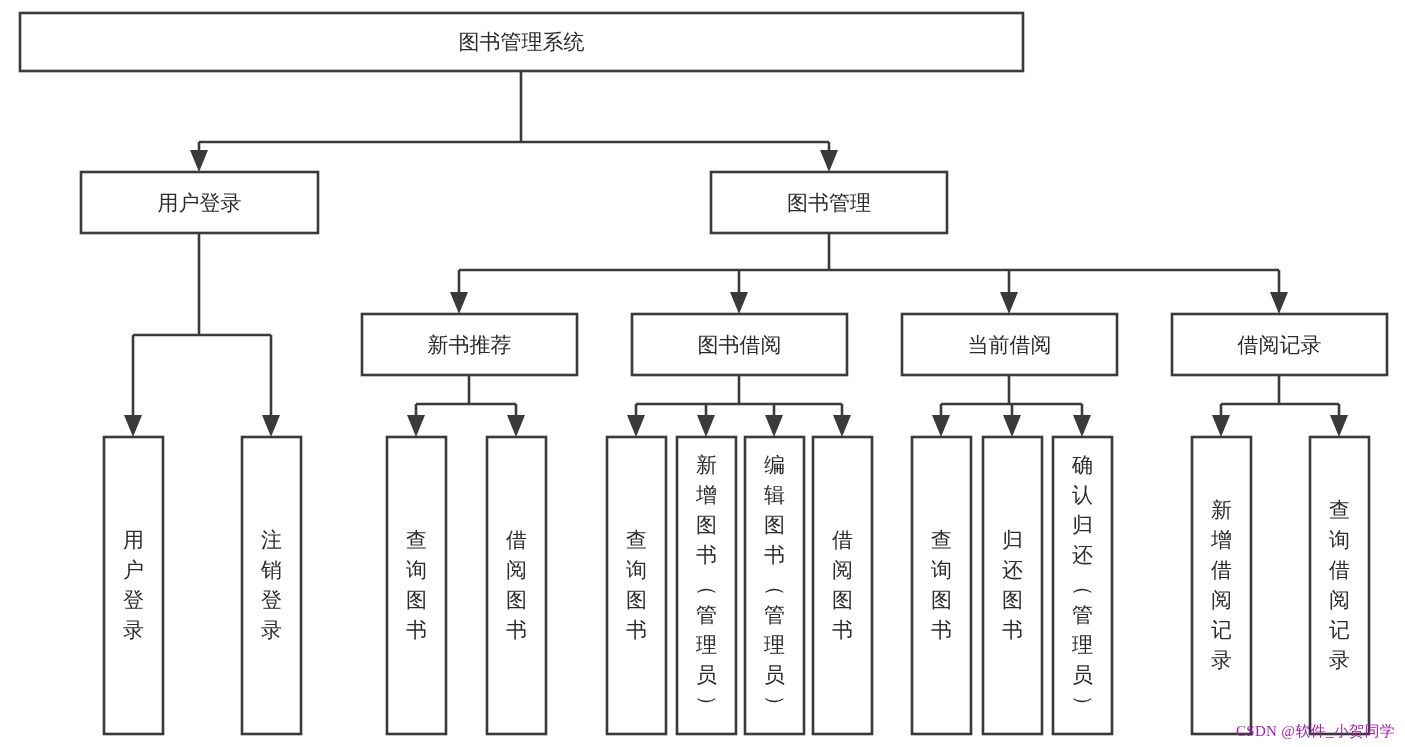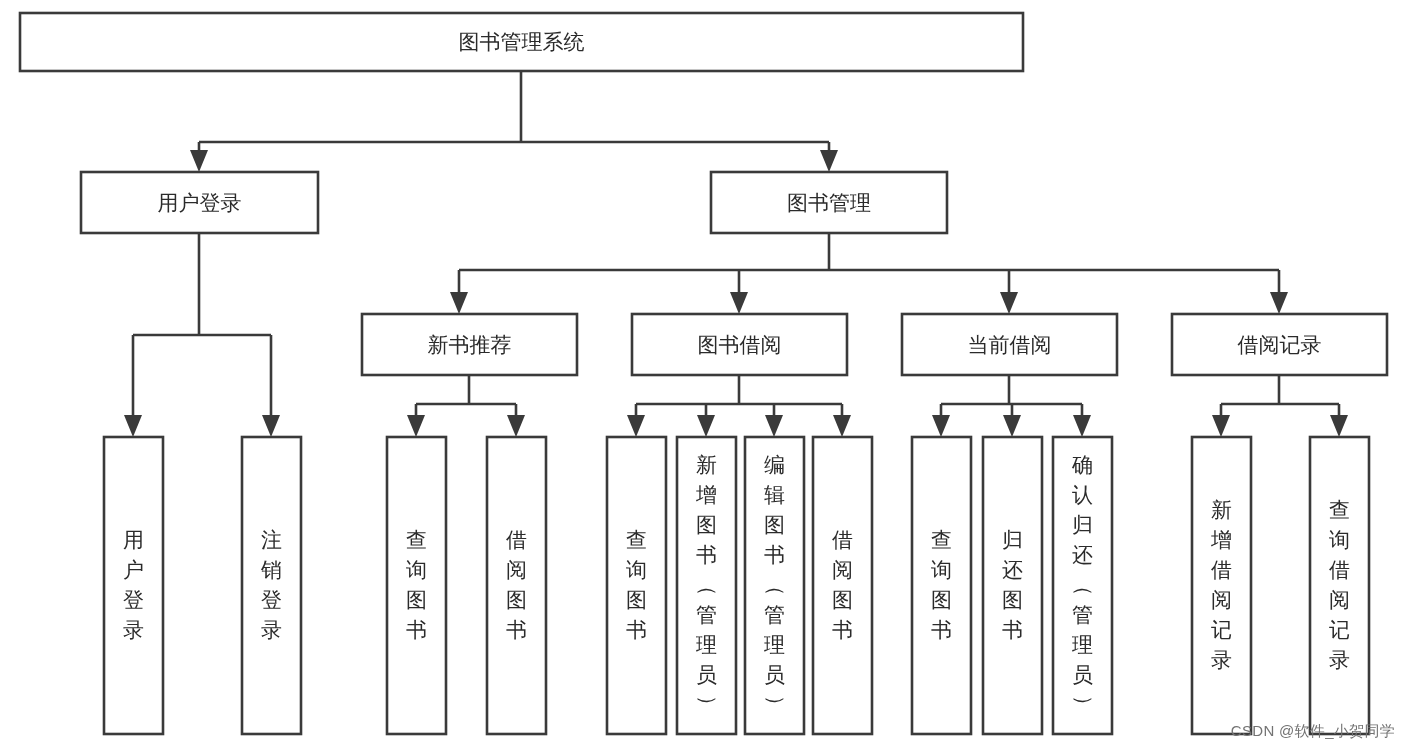--- a/index.html
+++ b/index.html
@@ -54,22 +54,22 @@
   }
   .node-label.vertical-char {
     font-size: 21px;
     text-anchor: middle;
   }
   .watermark-text {
     position: absolute;
     right: 10px;
     bottom: 6px;
     font-size: 15px;
-    color: #737373;
-    font-family: Liberation Sans, sans-serif;
+    color: #a21caf;
+    font-family: Liberation Serif, serif;
     letter-spacing: 0.3px;
     white-space: nowrap;
     user-select: none;
   }
 </style>
 </head>
 <body>
 
 <div id="diagram-root">
   <svg class="diagram-canvas" id="diagram-svg" viewBox="0 0 1405 747" xmlns="http://www.w3.org/2000/svg">

